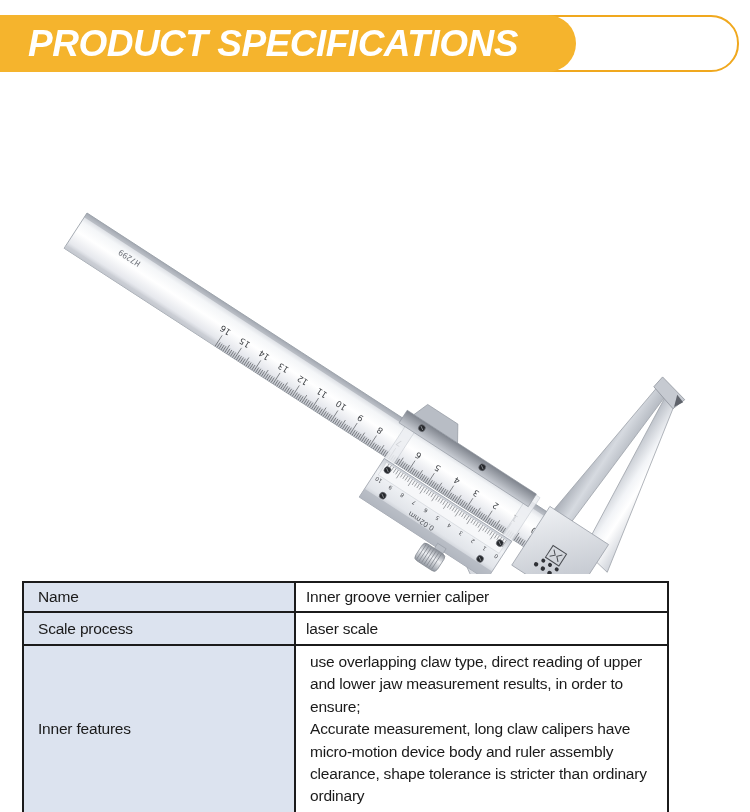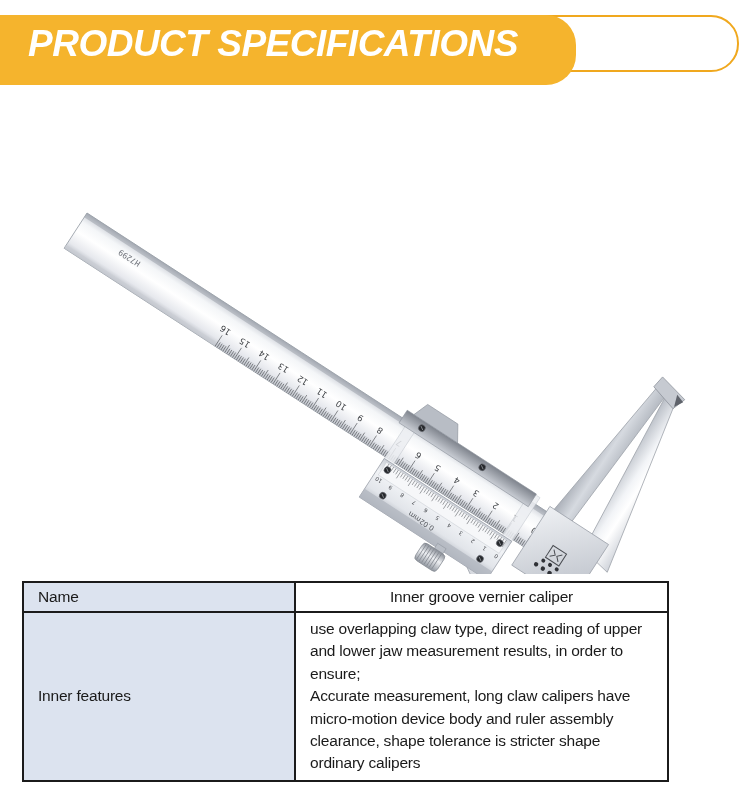--- a/index.html
+++ b/index.html
@@ -2,36 +2,36 @@
 <html><head>
 <meta charset="utf-8">
 <style>
   html,body{margin:0;padding:0;background:#ffffff;}
   .page{position:relative;width:750px;height:812px;background:#ffffff;overflow:hidden;
         font-family:"Liberation Sans",sans-serif;}
 
   
   .banner-outline{position:absolute;left:-6px;top:15px;width:741px;height:53px;
         border:2px solid #F0A81E;border-radius:0 28px 28px 0;background:#ffffff;}
-  .banner-fill{position:absolute;left:0;top:15px;width:576px;height:70px;
+  .banner-fill{position:absolute;left:0;top:15px;width:576px;height:57px;
         background:#F5B42D;border-radius:0 30px 30px 0;}
   .banner-title{position:absolute;left:28px;top:0;height:57px;line-height:57px;
         font-size:37px;font-weight:bold;font-style:italic;letter-spacing:-0.5px;
         color:#ffffff;white-space:nowrap;}
 
   
   .photo-wrap{position:absolute;left:0;top:92px;width:750px;height:482px;}
 
   
   table.spec{position:absolute;left:22px;top:581px;width:647px;border-collapse:collapse;
         table-layout:fixed;}
   table.spec td{border:2px solid #1b1b1b;font-size:15.5px;color:#1a1a1a;
         letter-spacing:-0.2px;}
   td.lab{width:255px;background:#dce3ef;padding-left:14px;}
-  td.val{text-align:center;background:#ffffff;padding:4px 10px;}
+  td.val{text-align:left;background:#ffffff;padding:4px 10px;}
   td.val-left{background:#ffffff;text-align:left;padding:5px 12px 5px 14px;
         line-height:22.4px;vertical-align:middle;border-radius:20px;}
   tr.r1{height:30px;} tr.r2{height:33px;} tr.r3{height:32px;} tr.r4{height:111px;}
 </style>
 </head>
 <body>
 
 <div class="page">
 
   <div class="banner-outline"></div>
@@ -399,22 +399,26 @@
     </g>
   </svg>
   </div>
 
   <table class="spec">
     <tbody>
       <tr class="r1">
         <td class="lab">Name</td>
         <td class="val">Inner groove vernier caliper</td>
       </tr>
+      <tr class="r2">
+        <td class="lab">Scale process</td>
+        <td class="val">laser scale</td>
+      </tr>
       <tr class="r4">
         <td class="lab">Inner features</td>
         <td class="val-left">
           <div>use overlapping claw type, direct reading of upper and lower jaw measurement results, in order to ensure;</div>
-          <div>Accurate measurement, long claw calipers have micro-motion device body and ruler assembly clearance, shape tolerance is stricter shape ordinary calipers</div>
+          <div>Accurate measurement, long claw calipers have micro-motion device body and ruler assembly clearance, shape tolerance is stricter than ordinary ordinary</div>
         </td>
       </tr>
     </tbody>
   </table>
 </div>
 
 </body></html>

